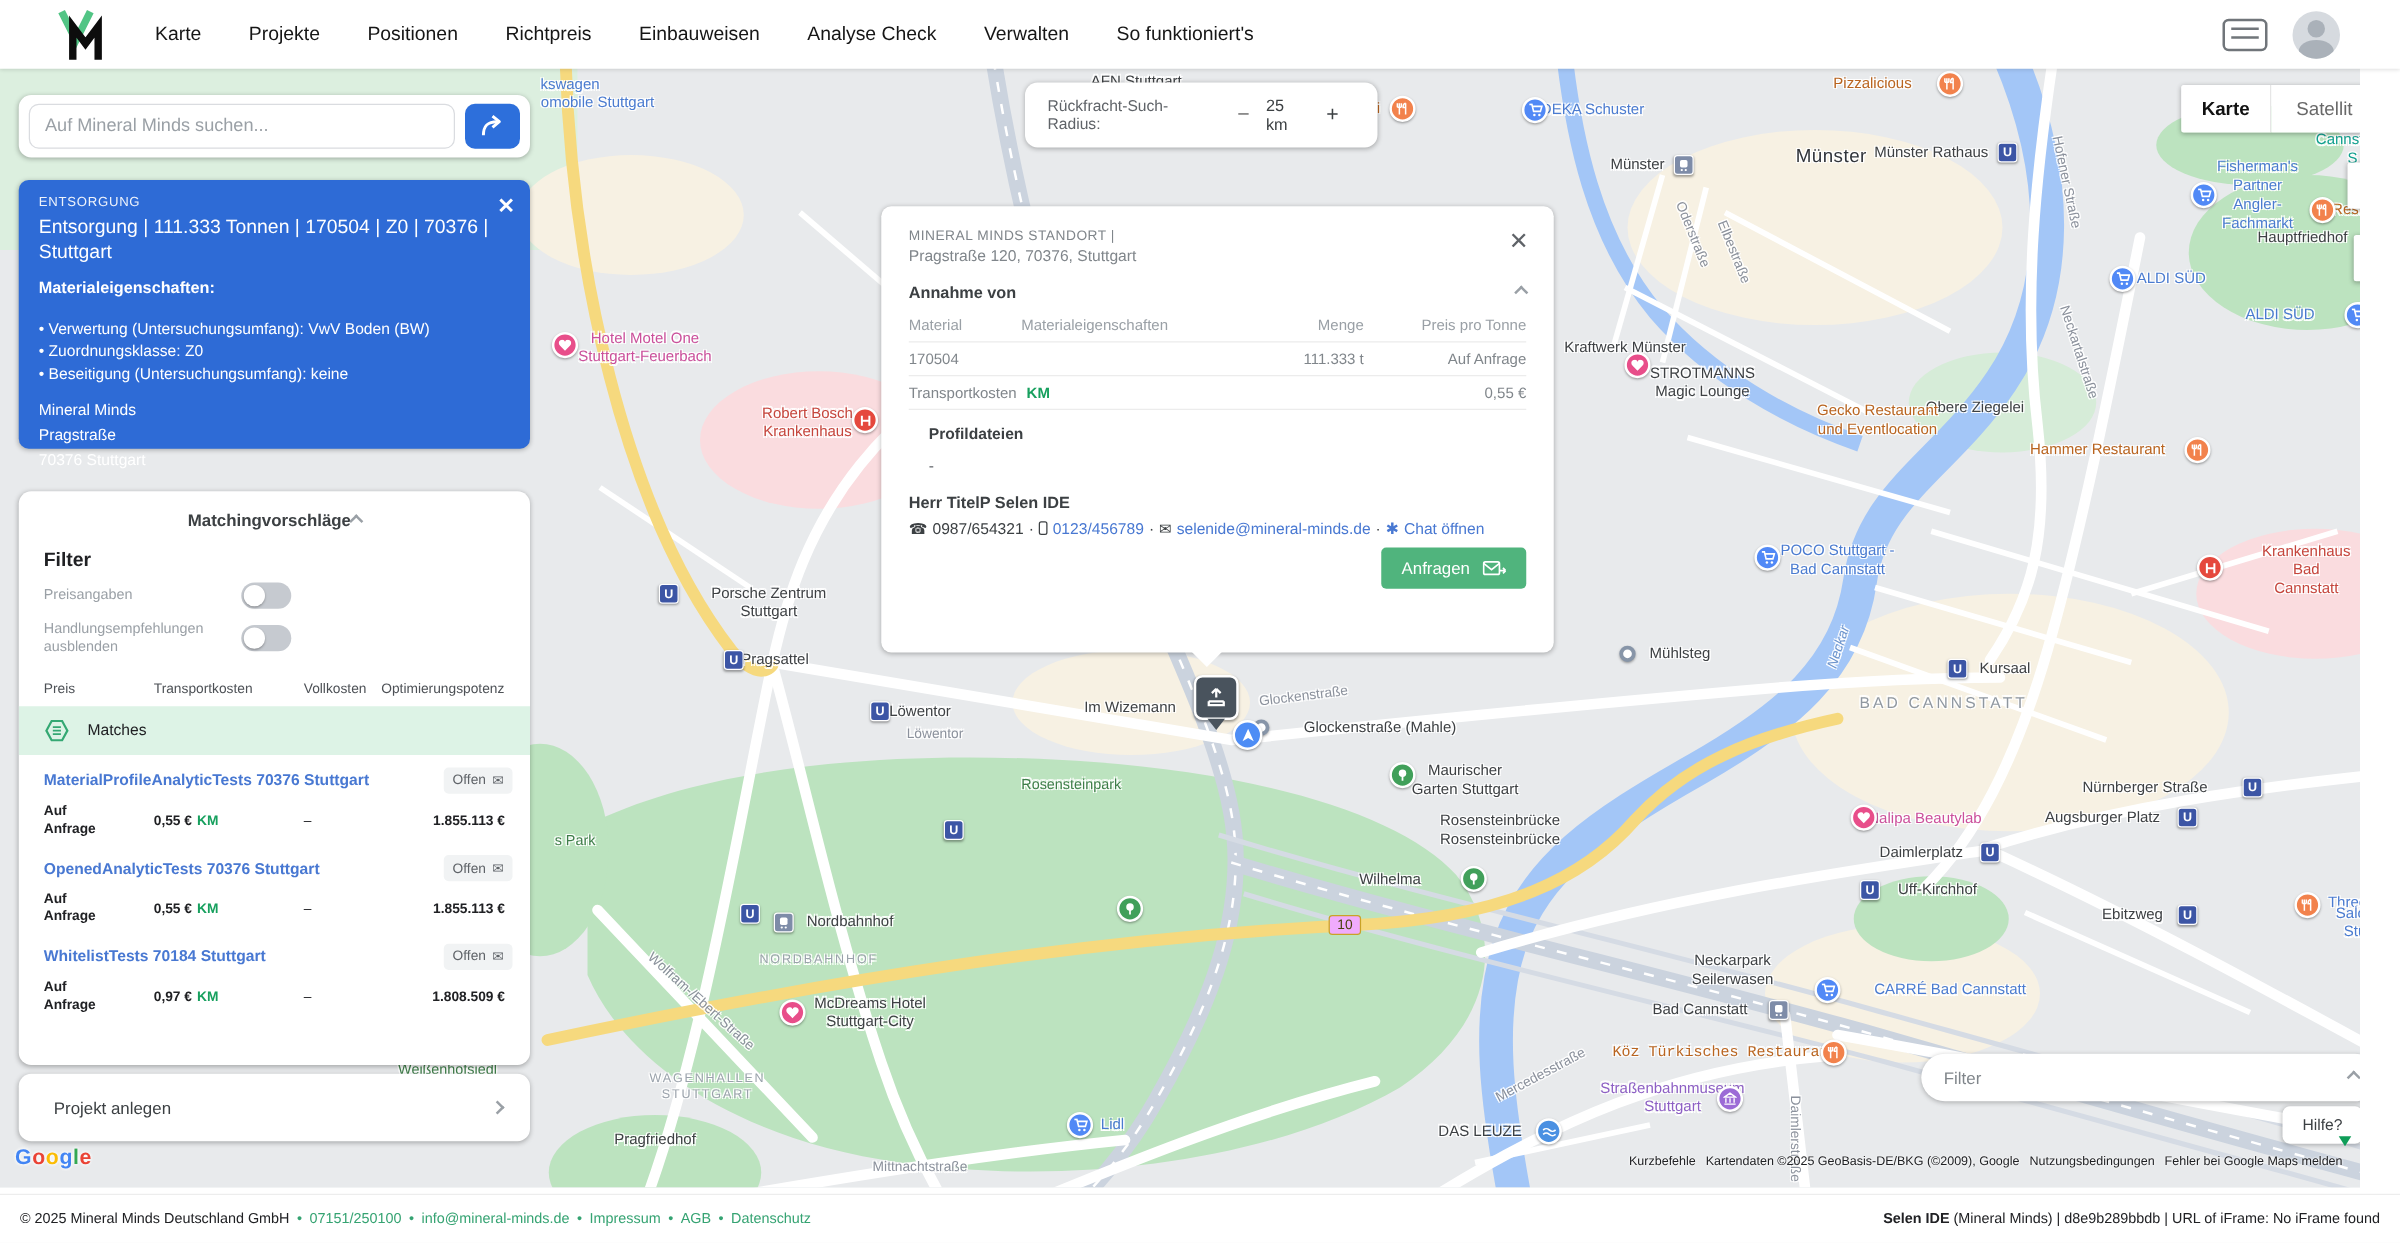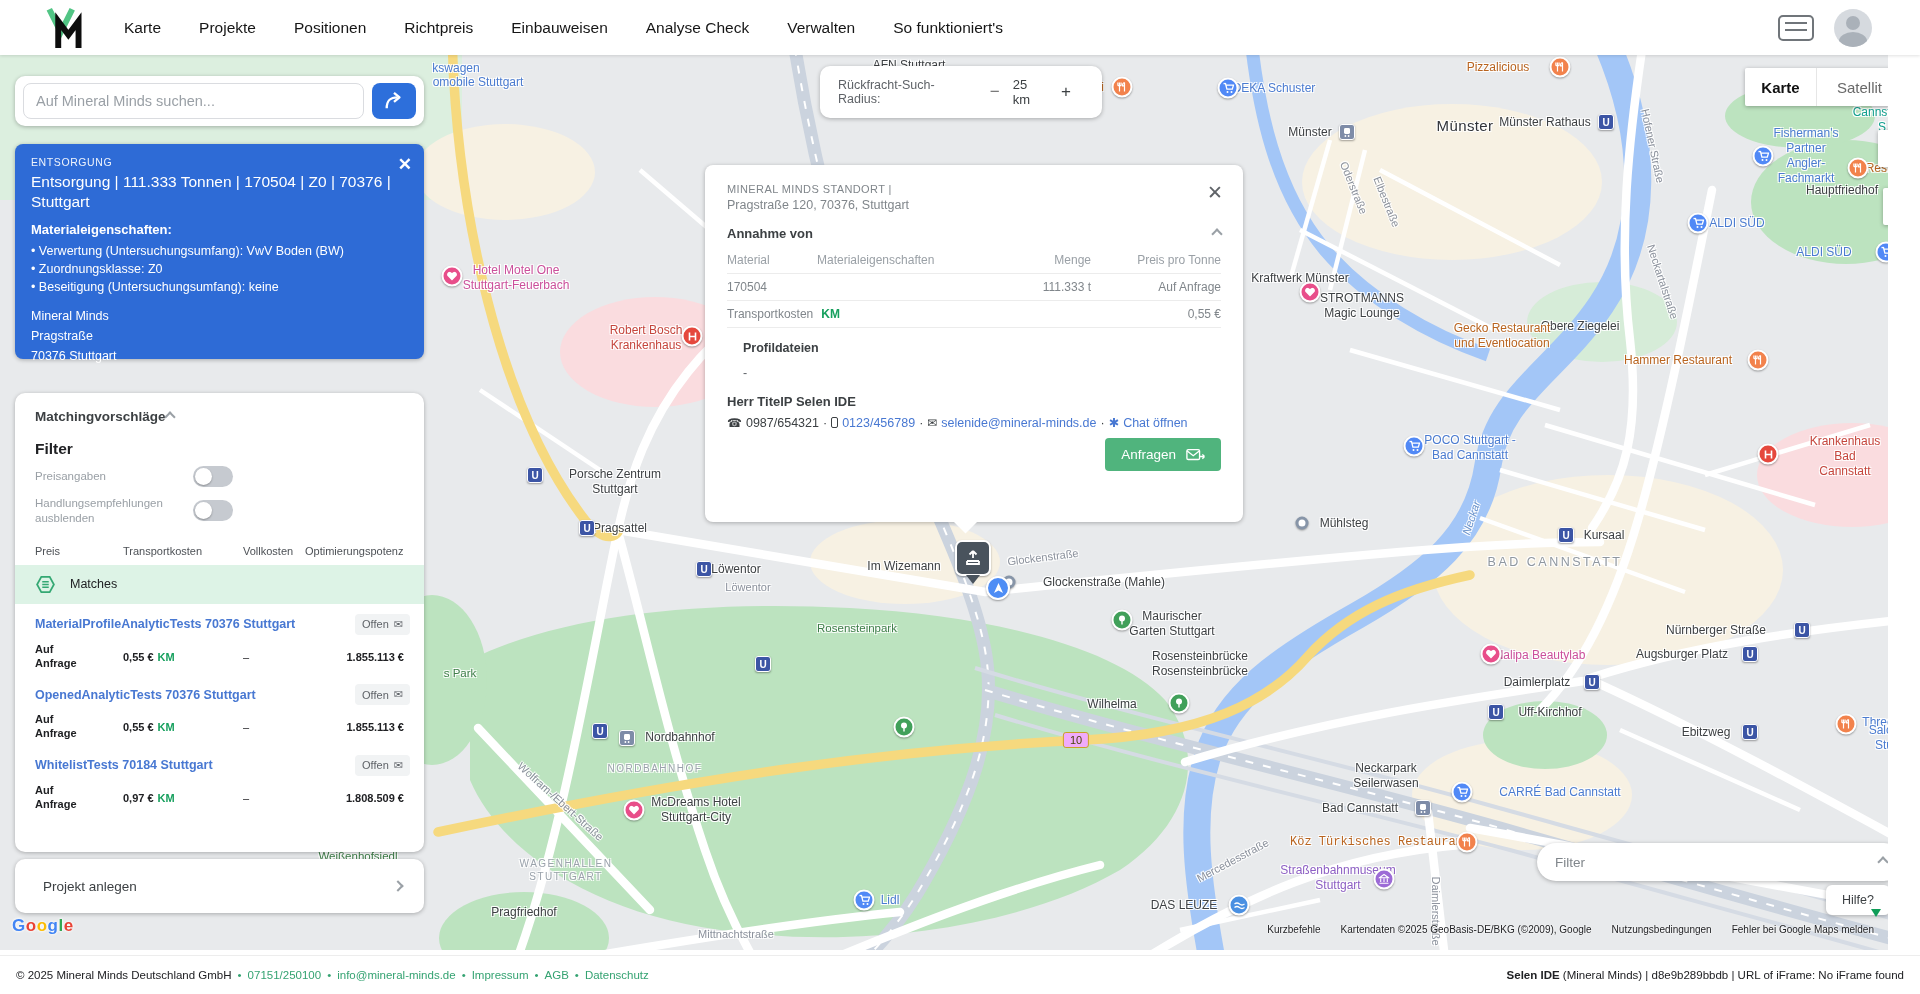--- a/index.html
+++ b/index.html
@@ -70,31 +70,31 @@
     font-size:14.5px;color:#3c4043;outline:none;font-family:inherit}
   .search-input::placeholder{color:#9aa0a6}
   .search-btn{width:44px;height:36px;border:none;border-radius:8px;background:#2d6fdb;display:flex;
     align-items:center;justify-content:center;cursor:pointer}
 
   
   .disposal{left:15px;top:94px;width:409px;height:215px;background:#2e6bd6;border-radius:8px;
     color:#fff;padding:12px 16px;z-index:10;position:absolute;box-shadow:0 1px 4px rgba(0,0,0,.28)}
   .disposal .kicker{font-size:10.5px;letter-spacing:.6px;opacity:.92;margin-bottom:4px}
   .disposal .title{font-size:15.5px;line-height:1.28;margin-bottom:10px}
-  .disposal .ph{font-size:13px;font-weight:bold;margin-bottom:5px}
+  .disposal .ph{font-size:13px;font-weight:bold;margin-bottom:17px}
   .disposal li{font-size:12.5px;line-height:1.45;list-style:none}
   .disposal li::before{content:"• "}
   .disposal ul{margin:0;padding:0}
   .disposal .addr{font-size:12.5px;line-height:1.6;margin-top:10px}
   .disposal .close{position:absolute;right:12px;top:10px;color:#fff;font-size:17px;font-weight:bold;cursor:pointer}
 
   
   .matching{left:15px;top:343px;width:409px;height:459px;padding:14px 0 0;overflow:hidden}
   .matching .inner{padding:0 20px}
-  .m-title-row{display:flex;justify-content:flex-start;align-items:center;margin:2px 0 16px}
+  .m-title-row{display:flex;justify-content:center;align-items:center;margin:2px 0 16px}
   .m-title{font-size:13.5px;color:#3c4043;font-weight:bold}
   .chev{width:8px;height:8px;border-right:2px solid #9aa0a6;border-bottom:2px solid #9aa0a6;display:inline-block}
   .chev.up{transform:rotate(-135deg)}
   .chev.right{transform:rotate(-45deg)}
   .f-heading{font-size:15.5px;color:#202124;font-weight:bold;margin-bottom:8px}
   .tog-row{display:flex;align-items:center;margin-bottom:9px}
   .tog-label{width:158px;font-size:11.5px;color:#9aa0a6;line-height:1.3}
   .toggle{width:40px;height:21px;border-radius:11px;background:#c6cad0;position:relative;cursor:pointer;flex:none}
   .toggle::before{content:"";position:absolute;left:2px;top:2px;width:17px;height:17px;border-radius:50%;
     background:#fff;box-shadow:0 1px 2px rgba(0,0,0,.3)}
@@ -141,21 +141,21 @@
     padding:0 16px;gap:10px}
   .mfilter input{border:none;outline:none;flex:1;font-size:13.5px;color:#3c4043;font-family:inherit}
   .mfilter input::placeholder{color:#80868b}
   .help{left:1826px;top:835px;width:64px;height:30px;border-radius:6px;display:flex;align-items:center;
     justify-content:center;font-size:12.5px;color:#3c4043;cursor:pointer}
   .help::after{content:"";position:absolute;bottom:-7px;right:9px;border:5px solid transparent;border-top:8px solid #0f9d58}
   .compass{position:absolute;left:1896px;top:818px;width:48px;height:48px;border-radius:50%;background:#fff;
     box-shadow:0 1px 4px rgba(0,0,0,.3);z-index:10;color:#9aa0a6;font-size:11px}
   .compass span{position:absolute}
 
-  .attribution{position:absolute;z-index:9;right:14px;top:874px;display:flex;gap:20px;font-size:10px;color:#202124;
+  .attribution{position:absolute;z-index:9;right:14px;top:874px;display:flex;gap:8px;font-size:10px;color:#202124;
     text-shadow:0 0 2px #fff,0 0 2px #fff}
   .attribution span{cursor:pointer}
   .glogo{position:absolute;left:12px;top:866px;z-index:9;font-size:17px;font-weight:bold;letter-spacing:.5px;
     text-shadow:0 0 3px #fff,0 0 3px #fff;cursor:pointer}
 
   
   .popup{left:705px;top:115px;width:538px;height:357px;border-radius:8px;padding:18px 22px 14px;z-index:12}
   .popup .caret{position:absolute;left:252px;bottom:-8px;width:17px;height:17px;background:#fff;transform:rotate(45deg)}
   .popup .close{position:absolute;right:20px;top:16px;color:#5f6368;font-size:19px;cursor:pointer}
   .pk{font-size:11px;color:#80868b;letter-spacing:.4px;margin-bottom:3px}

